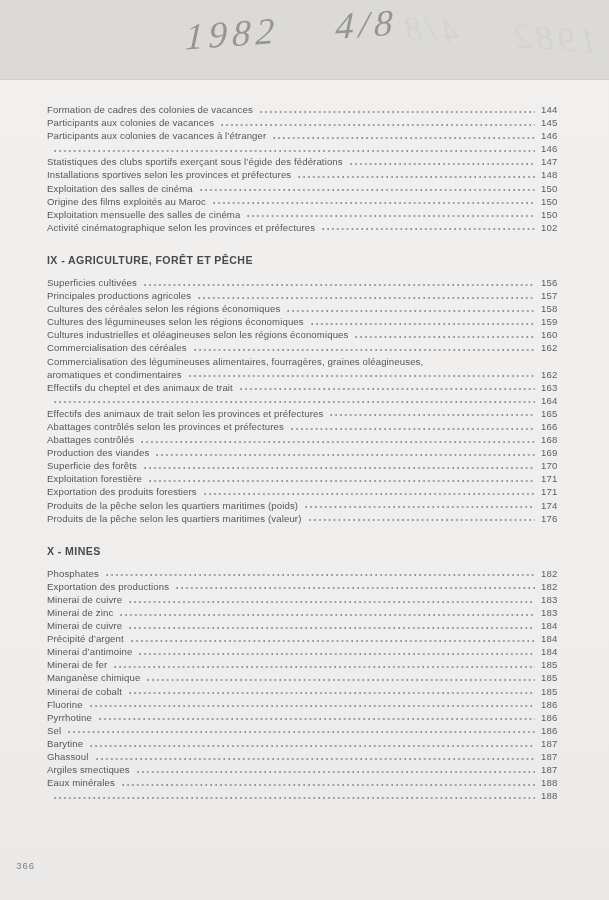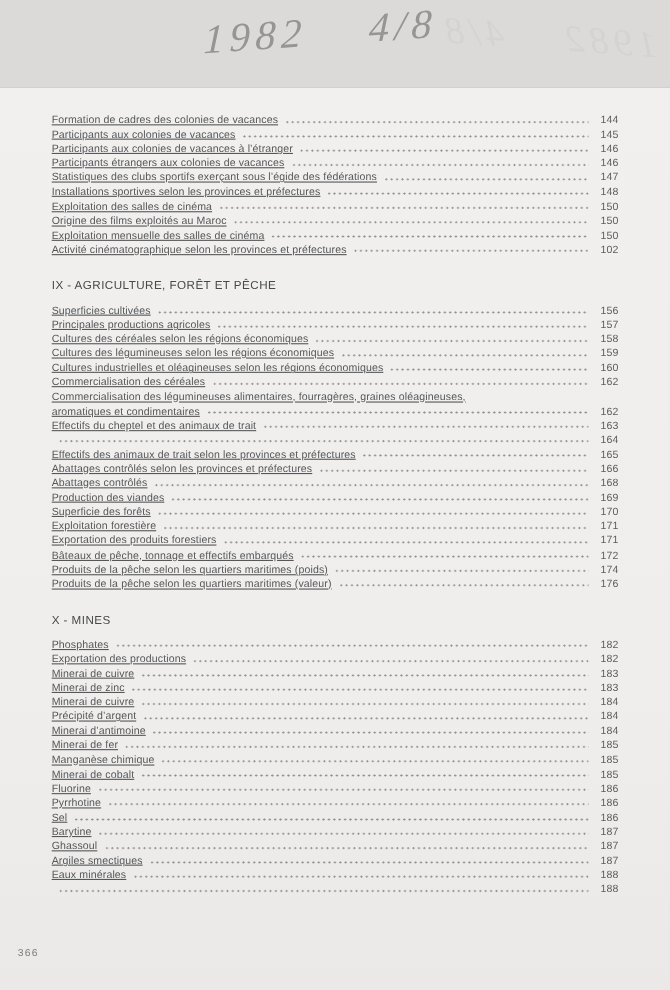--- a/index.html
+++ b/index.html
@@ -52,46 +52,46 @@
     position: absolute;
     top: 103px;
     left: 47px;
     right: 42px;
   }
   .section-heading {
     height: 13px;
     line-height: 13px;
     margin: 20px 0 9px 0;
     font-size: 10.6px;
-    font-weight: normal;
+    font-weight: bold;
     color: #47494b;
     letter-spacing: 0.4px;
   }
   .toc-row {
     display: flex;
     align-items: baseline;
     height: 13.1px;
     font-size: 9.6px;
     line-height: 13.1px;
     color: #55575a;
     letter-spacing: 0.12px;
   }
-  .toc-title { white-space: nowrap; flex: 0 0 auto; text-decoration: underline; }
+  .toc-title { white-space: nowrap; flex: 0 0 auto; }
   .toc-dots {
     flex: 1 1 auto;
     height: 2.4px;
     margin: 0 6px 1px 7px;
     background-image: radial-gradient(circle at 1.2px 1.2px, #8d8e90 0.75px, transparent 1.2px);
     background-size: 4.9px 2.4px;
     background-repeat: repeat-x;
   }
   .toc-page {
     flex: 0 0 26px;
     width: 26px;
-    text-align: center;
+    text-align: left;
     color: #5b5d60;
   }
   .page-footer {
     position: absolute;
     top: 861px;
     left: 16px;
     width: 100%;
     text-align: left;
     font-size: 9.5px;
     color: #808184;
@@ -117,21 +117,20 @@
         <span class="toc-title">Participants aux colonies de vacances</span>
         <span class="toc-dots"></span>
         <span class="toc-page">145</span>
       </div>
       <div class="toc-row">
         <span class="toc-title">Participants aux colonies de vacances à l’étranger</span>
         <span class="toc-dots"></span>
         <span class="toc-page">146</span>
       </div>
       <div class="toc-row">
-        <span class="toc-title">Participants étrangers aux colonies de vacances</span>
         <span class="toc-dots"></span>
         <span class="toc-page">146</span>
       </div>
       <div class="toc-row">
         <span class="toc-title">Statistiques des clubs sportifs exerçant sous l’égide des fédérations</span>
         <span class="toc-dots"></span>
         <span class="toc-page">147</span>
       </div>
       <div class="toc-row">
         <span class="toc-title">Installations sportives selon les provinces et préfectures</span>
@@ -233,25 +232,20 @@
       </div>
       <div class="toc-row">
         <span class="toc-title">Exploitation forestière</span>
         <span class="toc-dots"></span>
         <span class="toc-page">171</span>
       </div>
       <div class="toc-row">
         <span class="toc-title">Exportation des produits forestiers</span>
         <span class="toc-dots"></span>
         <span class="toc-page">171</span>
-      </div>
-      <div class="toc-row">
-        <span class="toc-title">Bâteaux de pêche, tonnage et effectifs embarqués</span>
-        <span class="toc-dots"></span>
-        <span class="toc-page">172</span>
       </div>
       <div class="toc-row">
         <span class="toc-title">Produits de la pêche selon les quartiers maritimes (poids)</span>
         <span class="toc-dots"></span>
         <span class="toc-page">174</span>
       </div>
       <div class="toc-row">
         <span class="toc-title">Produits de la pêche selon les quartiers maritimes (valeur)</span>
         <span class="toc-dots"></span>
         <span class="toc-page">176</span>

